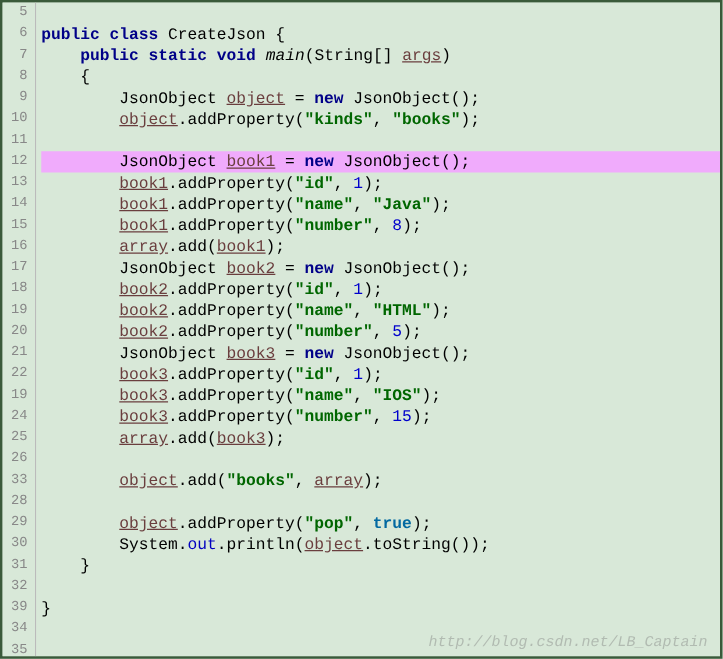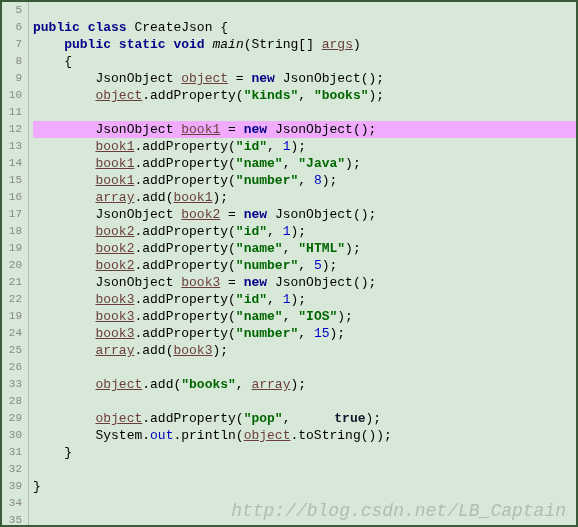--- a/index.html
+++ b/index.html
@@ -48,28 +48,28 @@
   .line.highlight {
     background: #f0abfc;
   }
   .kw { color: #000088; font-weight: bold; }
   .cls { color: #000000; }
   .type { color: #000000; }
   .var { color: #6a3e3e; text-decoration: underline; }
   .method { color: #000; font-style: italic; }
   .str { color: #006600; font-weight: bold; }
   .num { color: #0000cc; }
-  .bool { color: #0f172a; font-weight: bold; margin-left: 36px; }
+  .bool { color: #0369a1; font-weight: bold; }
   .static-field { color: #0000c0; }
   .pl { color: #000; }
   .watermark {
     position: absolute;
     bottom: 4px;
     right: 10px;
-    font-size: 18px;
+    font-size: 12px;
     font-style: italic;
     color: rgba(120,120,120,0.4);
     pointer-events: none;
   }
 </style>
 </head>
 <body>
 
 <div class="editor">
   <div class="gutter" id="gutter">

